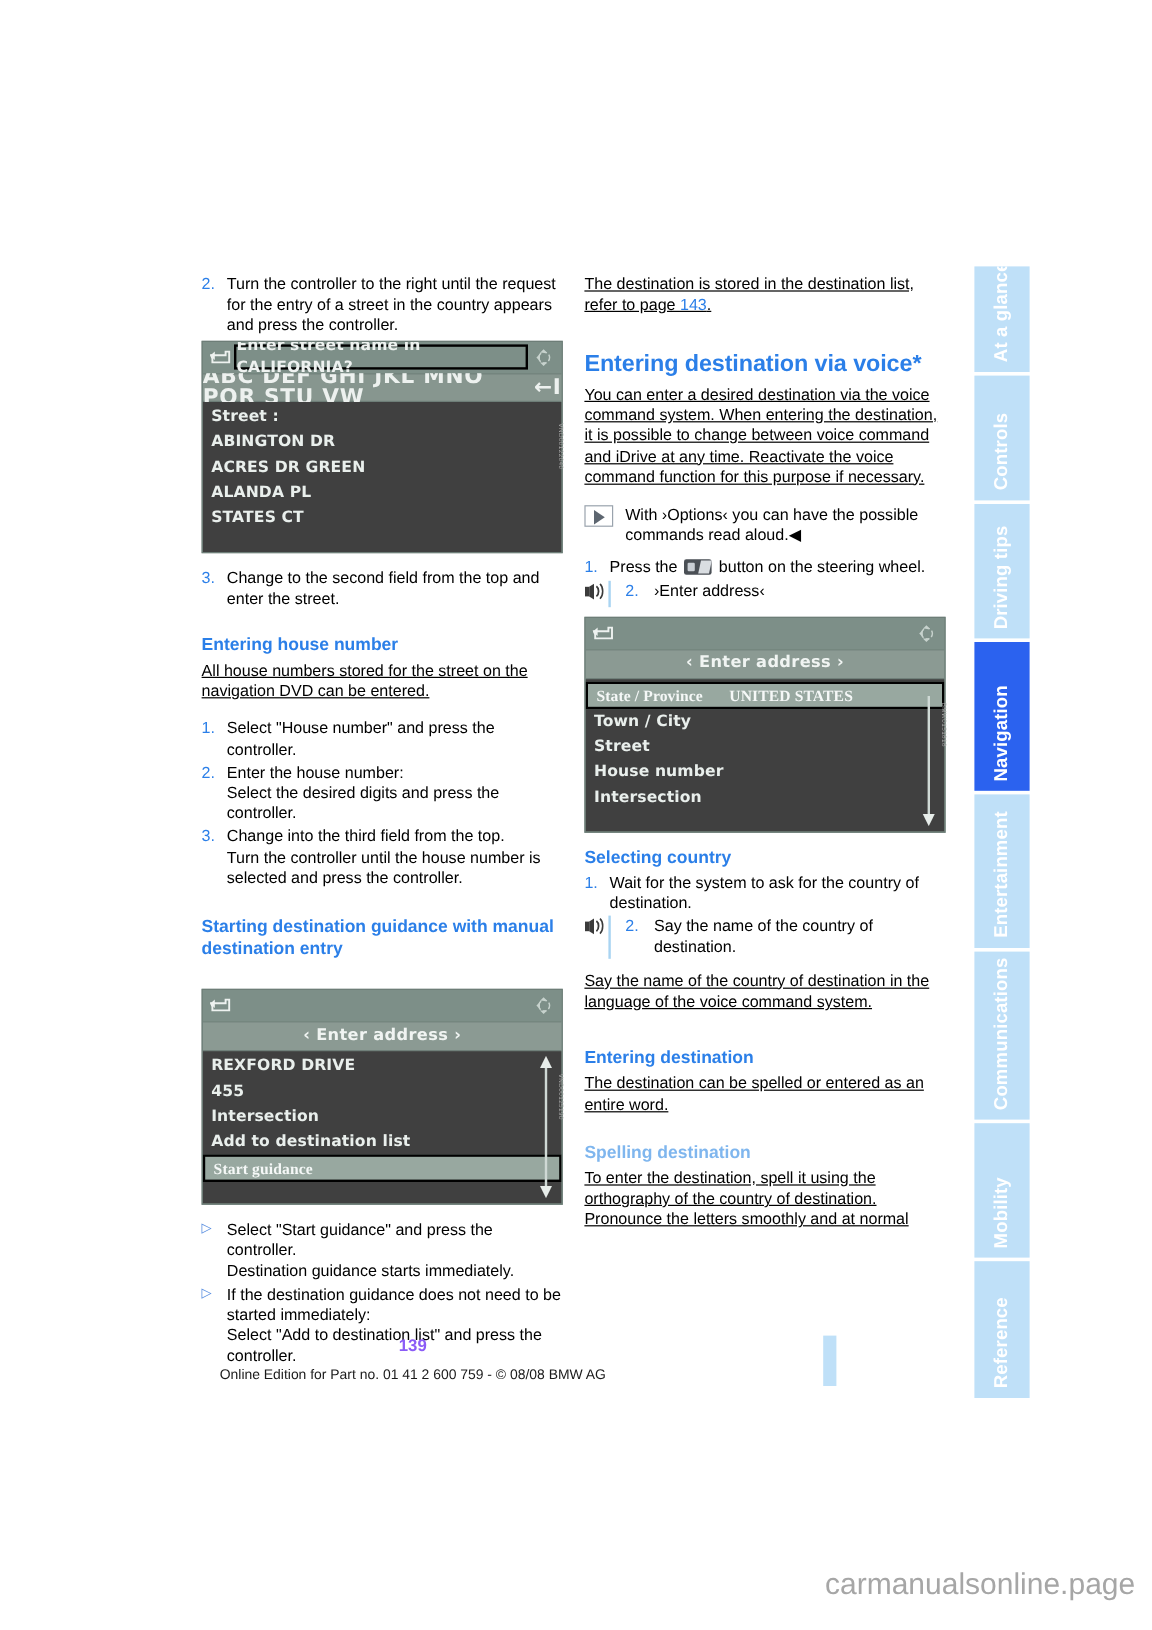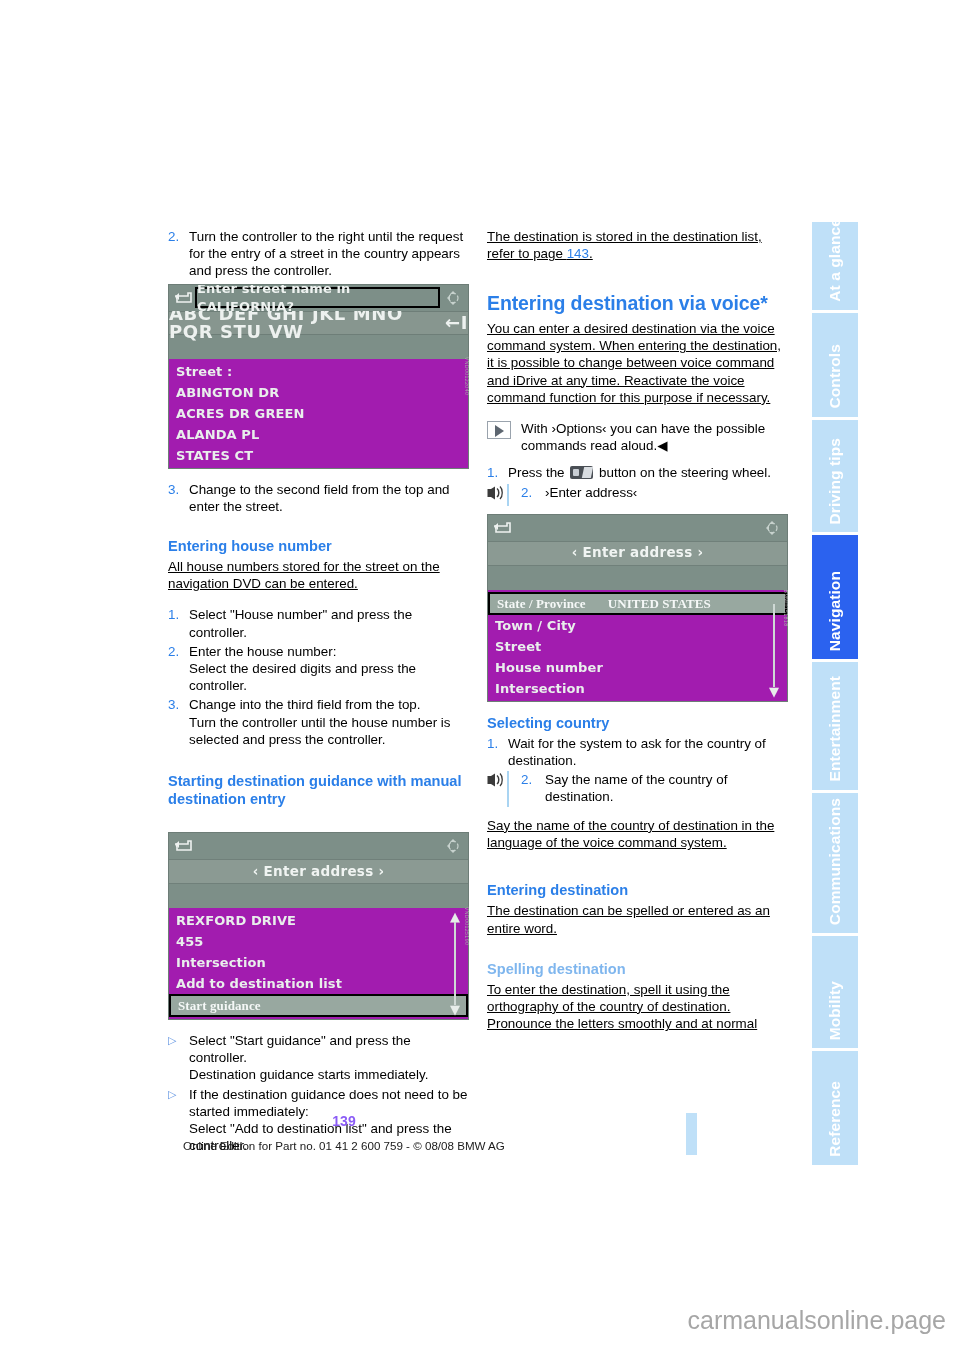--- a/index.html
+++ b/index.html
@@ -152,21 +152,21 @@
     height: 25px;
     background: #8b9a93;
     display: flex; align-items: center; justify-content: center;
     color: #f0f4f2;
     font-size: 13.5px;
     font-weight: bold;
     letter-spacing: 0.3px;
     border-top: 1px solid #70807a;
     border-bottom: 1px solid #70807a;
   }
-  .id-list { background: #a21caf; padding: 2px 0 2px 0; position: relative; margin-top: 24px; }
+  .id-list { background: #404040; padding: 2px 0 18px 0; position: relative; }
   .id-row {
     height: 21px;
     line-height: 21px;
     padding-left: 7px;
     color: #e9efec;
     font-size: 13px;
     font-weight: bold;
     letter-spacing: 0.1px;
     white-space: nowrap;
   }

